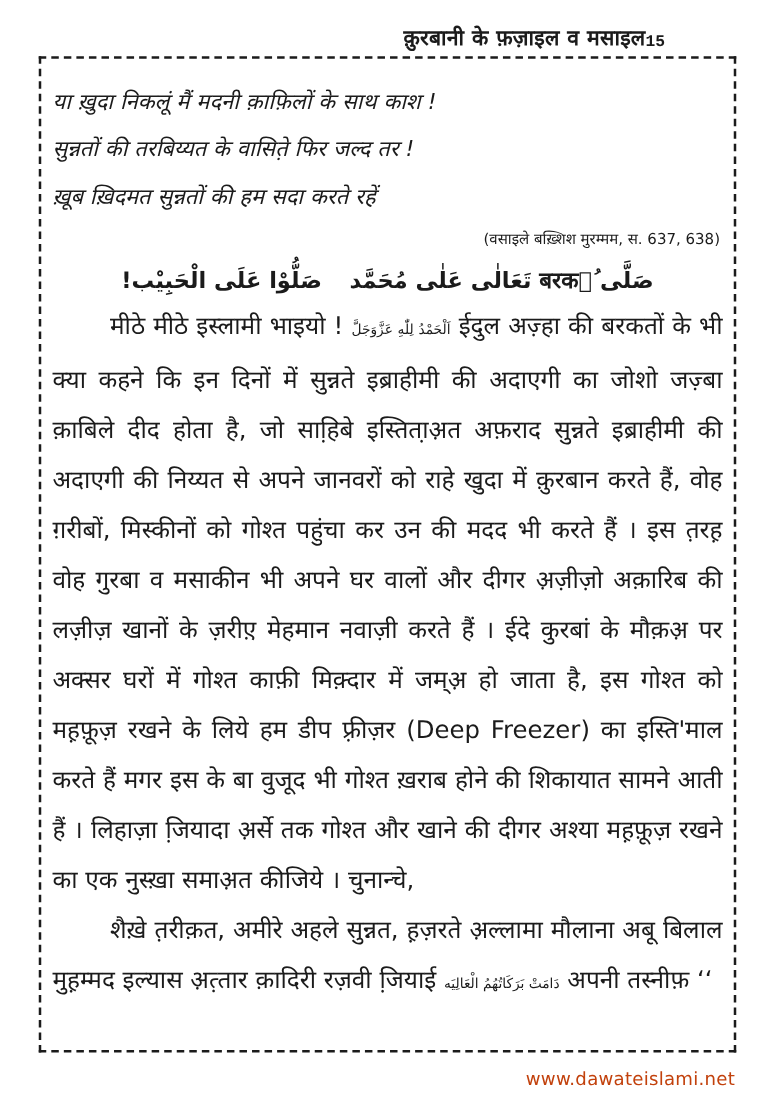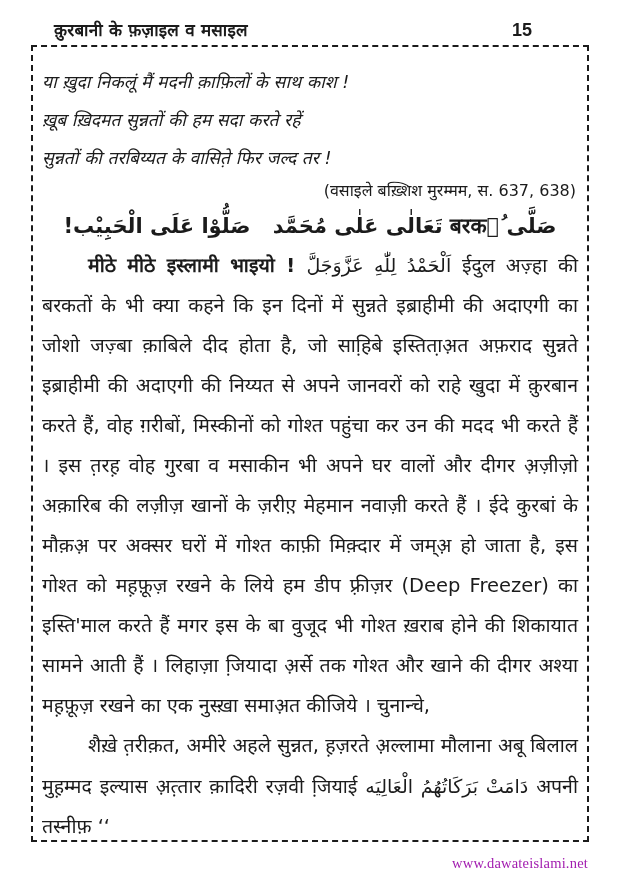--- a/index.html
+++ b/index.html
@@ -8,104 +8,103 @@
     position: relative;
     width: 620px;
     height: 880px;
     background: #ffffff;
     color: #1b1b1b;
     font-family: "DejaVu Sans", sans-serif;
     overflow: hidden;
   }
   .page-header {
     display: flex;
-    justify-content: space-between;
+    justify-content: flex-end;
     align-items: flex-end;
     padding: 18px 88px 2px 54px;
   }
   .book-title {
     font-size: 17px;
     font-weight: bold;
     letter-spacing: 0.2px;
   }
   .page-number {
-    font-family: Liberation Sans, sans-serif;
-    font-size: 18px;
+    font-family: Liberation Mono, monospace;
+    font-size: 13px;
     font-weight: bold;
   }
   .content-box {
     margin: 2px 31px 0 31px;
     height: 797px;
     border: 2.5px dashed #1b1b1b;
     padding: 16px 9px 4px 9px;
     overflow: hidden;
   }
   .poem { text-align: left; }
   .poem-line {
     font-style: italic;
     font-size: 17.5px;
     line-height: 38px;
     white-space: nowrap;
   }
   .poem-reference {
     text-align: right;
-    font-size: 16px;
+    font-size: 12px;
     line-height: 24px;
     padding-right: 2px;
     margin-top: 2px;
   }
   .salat-row {
     display: flex;
     justify-content: center;
     align-items: baseline;
     gap: 22px;
     margin: 8px 0 6px 0;
-    font-size: 21px;
+    font-size: 18px;
     font-weight: bold;
   }
   .arabic { direction: rtl; unicode-bidi: isolate; }
   .body-para {
     font-size: 19.5px;
     line-height: 40px;
     text-align: justify;
     text-indent: 46px;
   }
-  .lead-bold { font-weight: bold; }
+  .lead-bold { font-weight: normal; }
   .inline-arabic {
-    font-size: 19px;
+    font-size: 11px;
     direction: rtl;
     unicode-bidi: isolate;
     white-space: nowrap;
   }
   .page-footer {
     position: absolute;
     right: 32px;
     bottom: 8px;
     font-size: 14.5px;
-    color: #a21caf;
+    color: #c2410c;
     letter-spacing: 0.2px;
-    font-family: Liberation Serif, serif;
   }
 </style>
 </head>
 <body>
 
 <div class="page">
 
   <div class="page-header">
     <span class="book-title">क़ुरबानी के फ़ज़ाइल व मसाइल</span>
     <span class="page-number">15</span>
   </div>
 
   <div class="content-box">
 
     <div class="poem">
       <div class="poem-line">या ख़ुदा निकलूं मैं मदनी क़ाफ़िलों के साथ काश !</div>
+      <div class="poem-line">सुन्नतों की तरबिय्यत के वासित़े फिर जल्द तर !</div>
       <div class="poem-line">ख़ूब ख़िदमत सुन्नतों की हम सदा करते रहें</div>
-      <div class="poem-line">सुन्नतों की तरबिय्यत के वासित़े फिर जल्द तर !</div>
     </div>
 
     <div class="poem-reference">(वसाइले बख़्शिश मुरम्मम, स. 637, 638)</div>
 
     <div class="salat-row">
       <span class="arabic">صَلُّوْا عَلَى الْحَبِيْب!</span>
       <span class="arabic">صَلَّى बरकतُ تَعَالٰى عَلٰى مُحَمَّد</span>
     </div>
 
     <p class="body-para">

